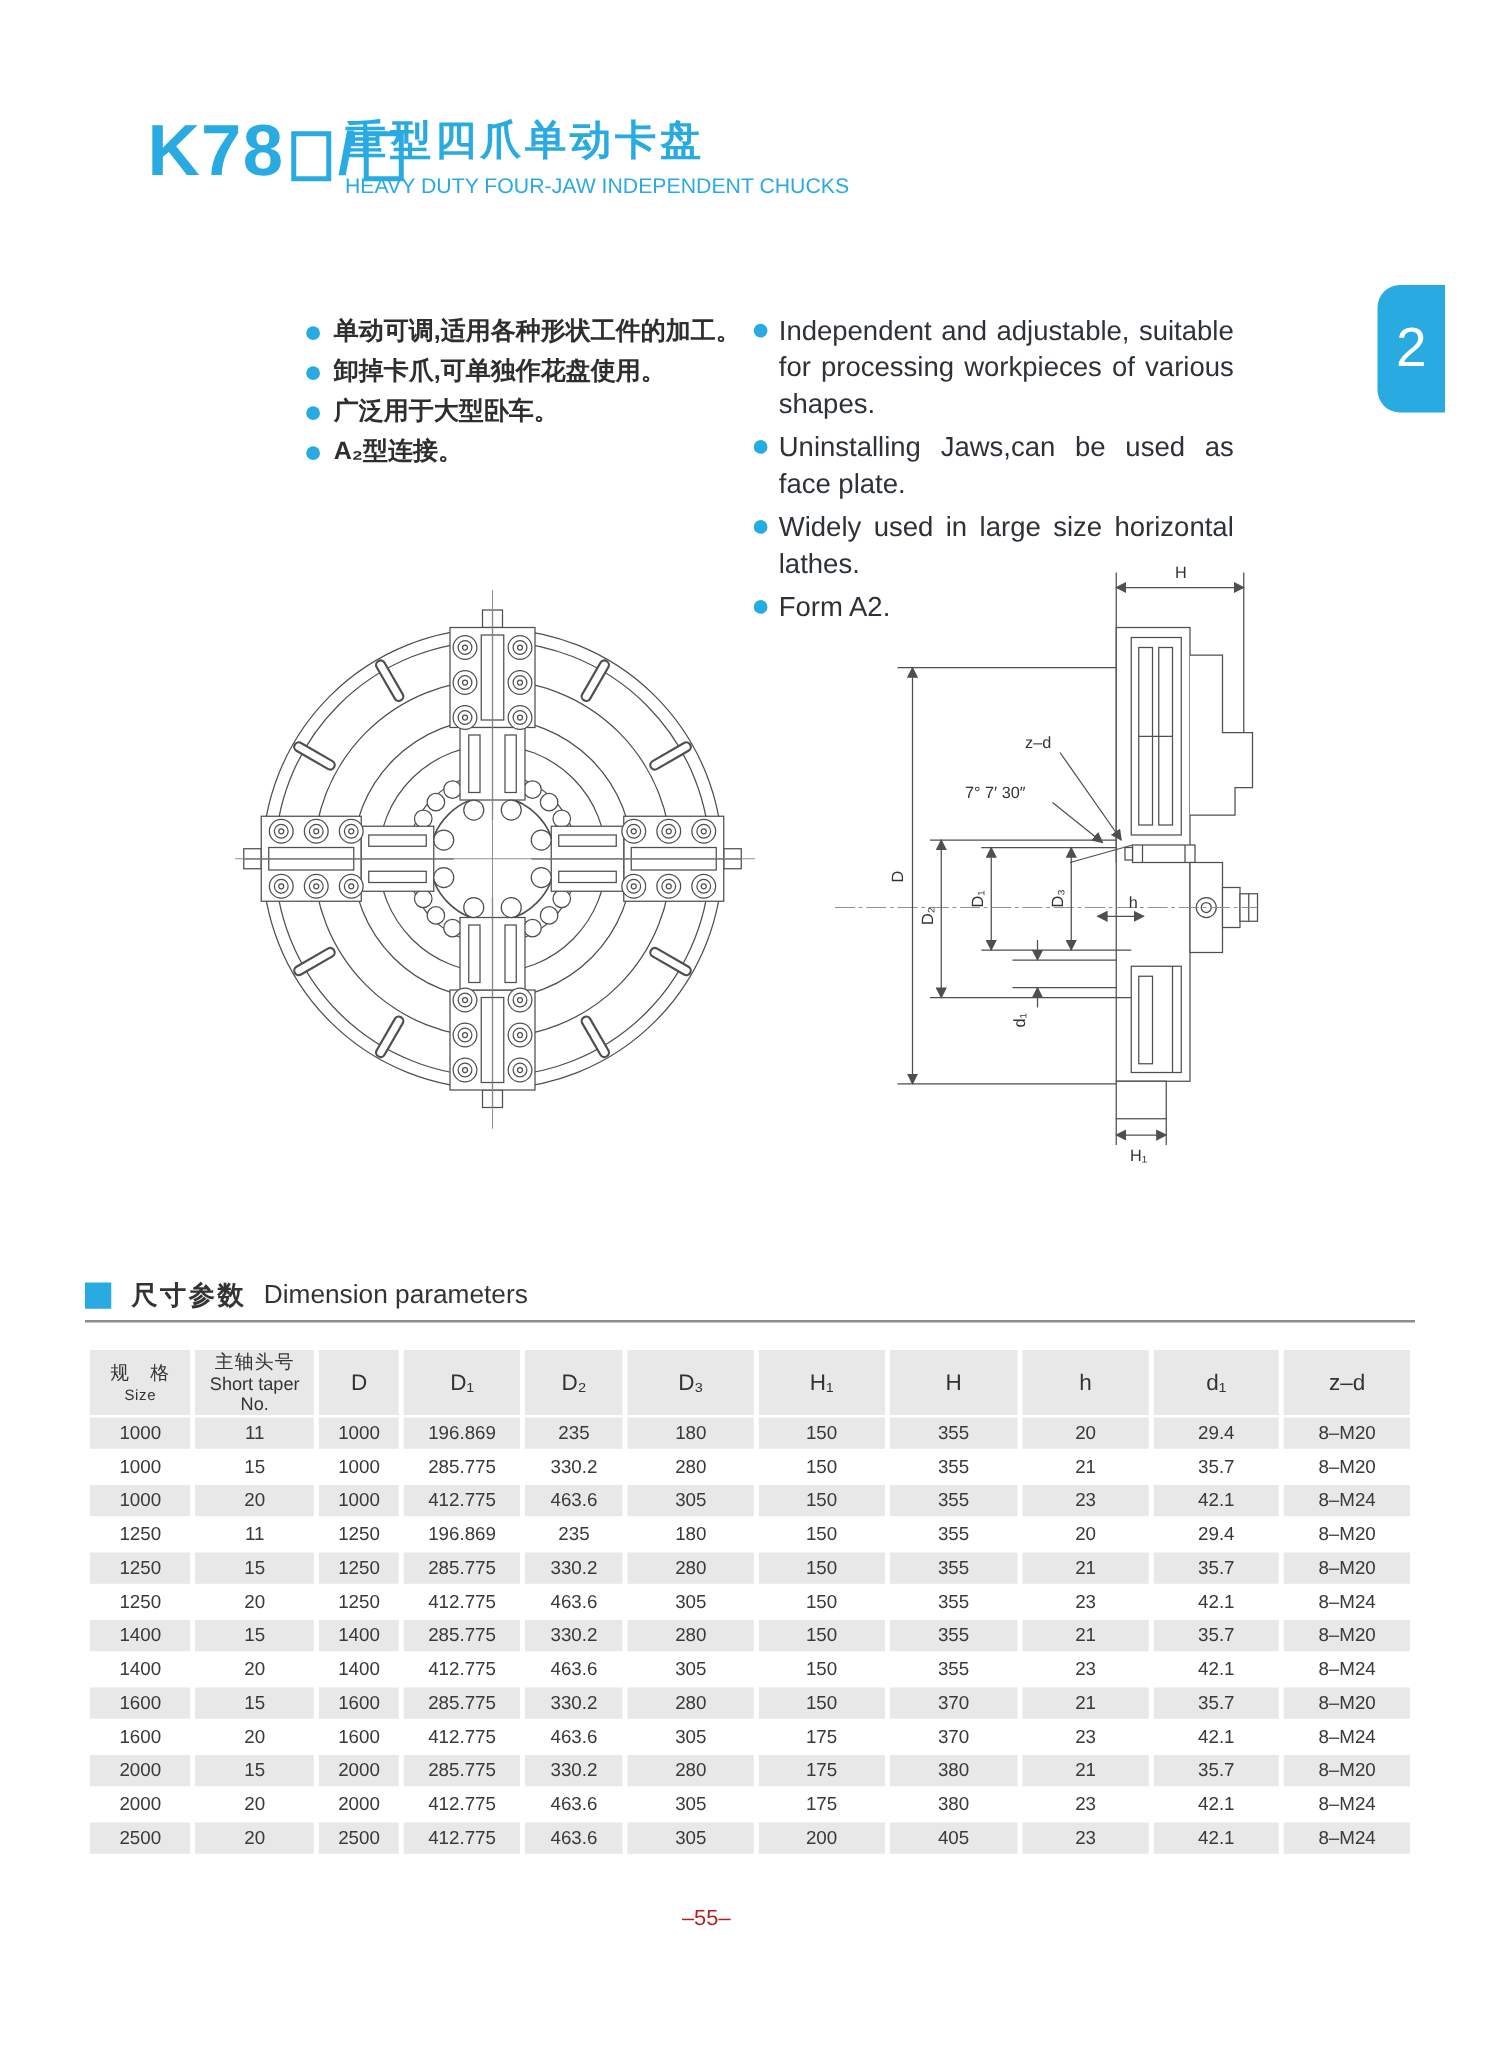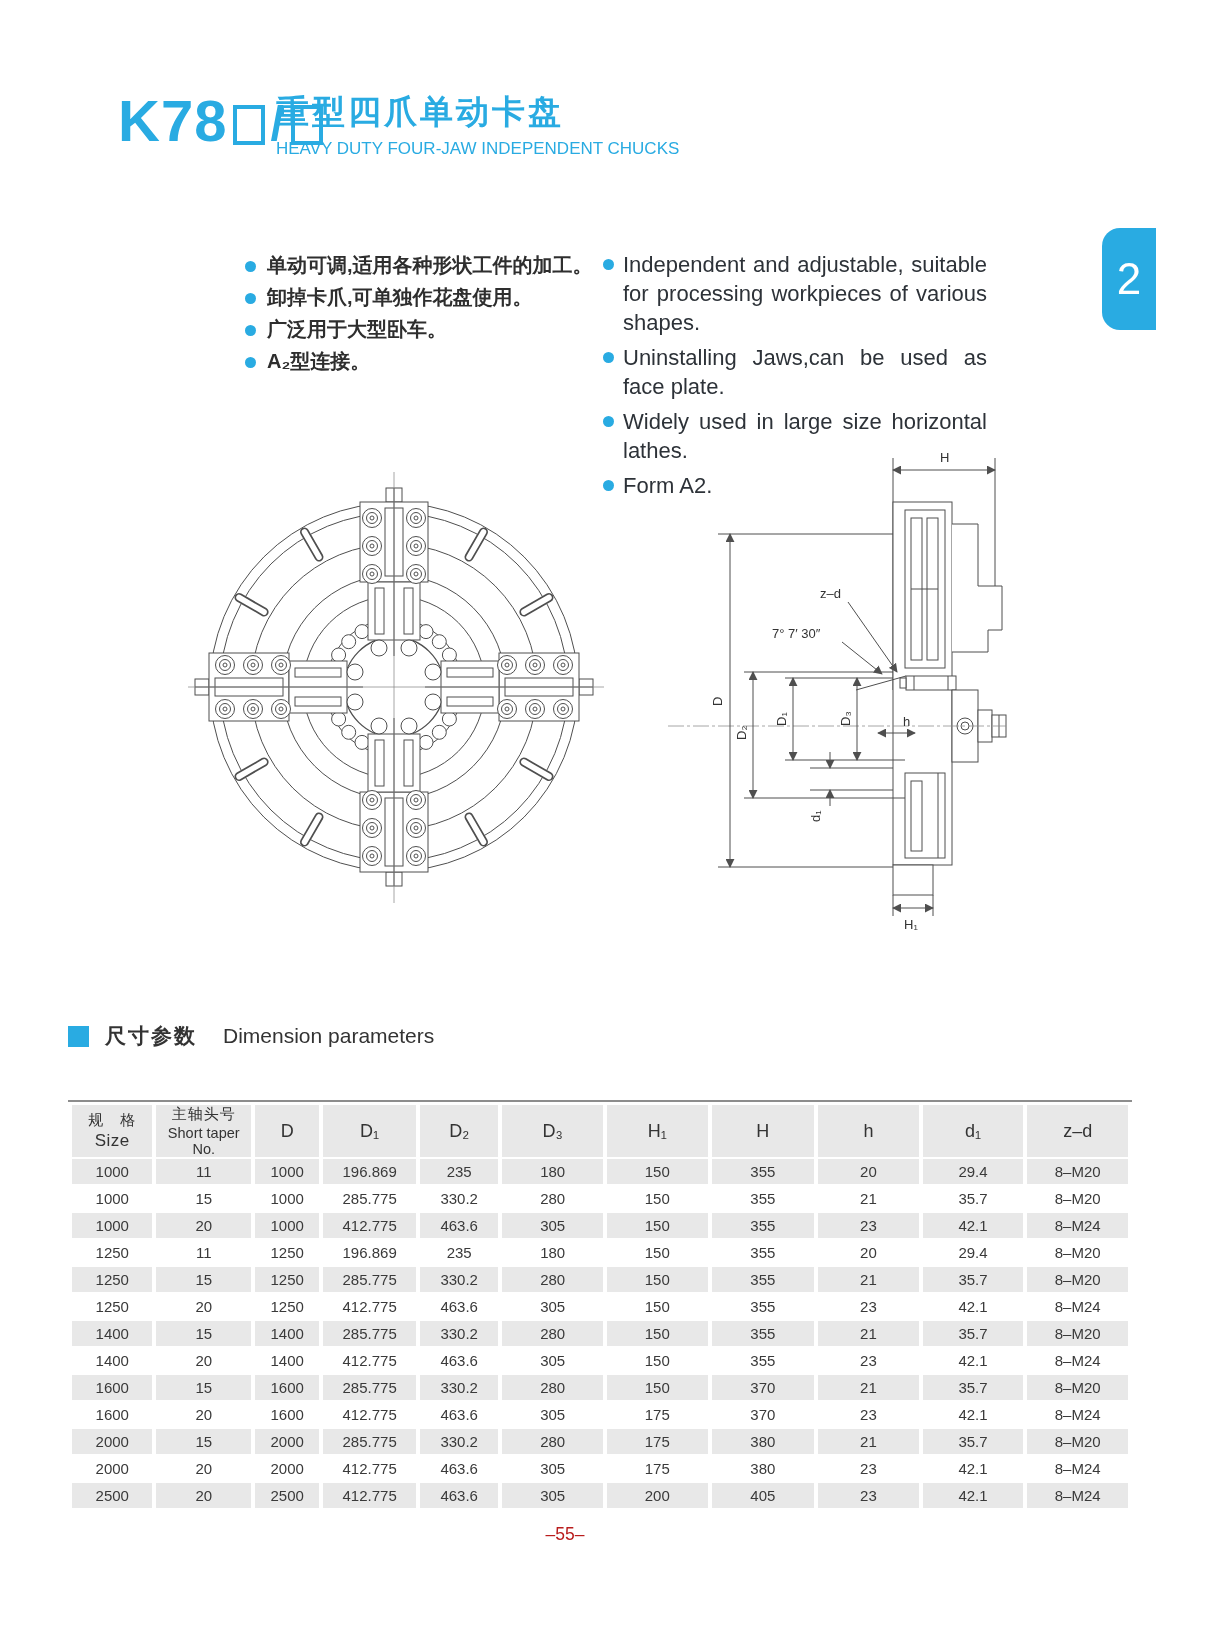--- a/index.html
+++ b/index.html
@@ -29,28 +29,28 @@
   .features-en li { position:relative; padding-left:20px; margin-bottom:6px; font-size:22px; line-height:29px; color:#2d3238; text-align:justify; }
   .features-en .dot { position:absolute; left:0; top:9px; width:11px; height:11px; border-radius:50%; background:var(--accent); }
   
   .front-svg { position:absolute; left:182px; top:470px; }
   .side-svg  { position:absolute; left:660px; top:438px; }
   .dimtext { fill:#333; font-size:13px; stroke:none; font-family:"Liberation Sans","DejaVu Sans",sans-serif; }
   
   .sec-heading { position:absolute; left:68px; top:1022px; display:flex; align-items:center; }
   .sec-sq { width:21px; height:21px; background:var(--accent); margin-right:16px; }
   .sec-cn { font-size:21px; font-weight:bold; letter-spacing:2px; color:#333; }
-  .sec-en { font-size:21px; color:#333; margin-left:26px; }
-  .table-wrap { position:absolute; left:68px; top:1056px; width:1064px; border-top:2px solid #8d8d8d; padding-top:1px;margin-top:44px; }
+  .sec-en { font-size:21px; color:#333; margin-left:14px; }
+  .table-wrap { position:absolute; left:68px; top:1056px; width:1064px; border-top:2px solid #8d8d8d; padding-top:20px; }
   table { border-collapse:separate; border-spacing:4px 2px; width:100%; table-layout:fixed; }
   th { background:#e8e8e8; font-weight:normal; height:50px; text-align:center; vertical-align:middle; color:#333; }
   th.single { font-size:18px; }
   .h-cn { font-size:15px; letter-spacing:1px; }
   .h-en { font-size:14.5px; margin-top:1px; }
-  th:nth-child(1) .h-en { font-size:17px; letter-spacing:0.5px; }
+  th:nth-child(1) .h-en { font-size:12px; letter-spacing:0.5px; }
   td { height:25px; text-align:center; font-size:15px; color:#3a3a3a; background:#fff; }
   tr.stripe td { background:#e8e8e8; }
   
   .footer-slogan { position:absolute; left:0; width:1130px; top:1494px; text-align:center; font-size:17.5px; color:#2e2e2e; }
   .slogan-cn { margin-right:16px; }
   .page-number { position:absolute; left:0; width:1130px; top:1524px; text-align:center; font-size:17.5px; color:#b91c1c; }
 </style>
 </head>
 <body>
 

